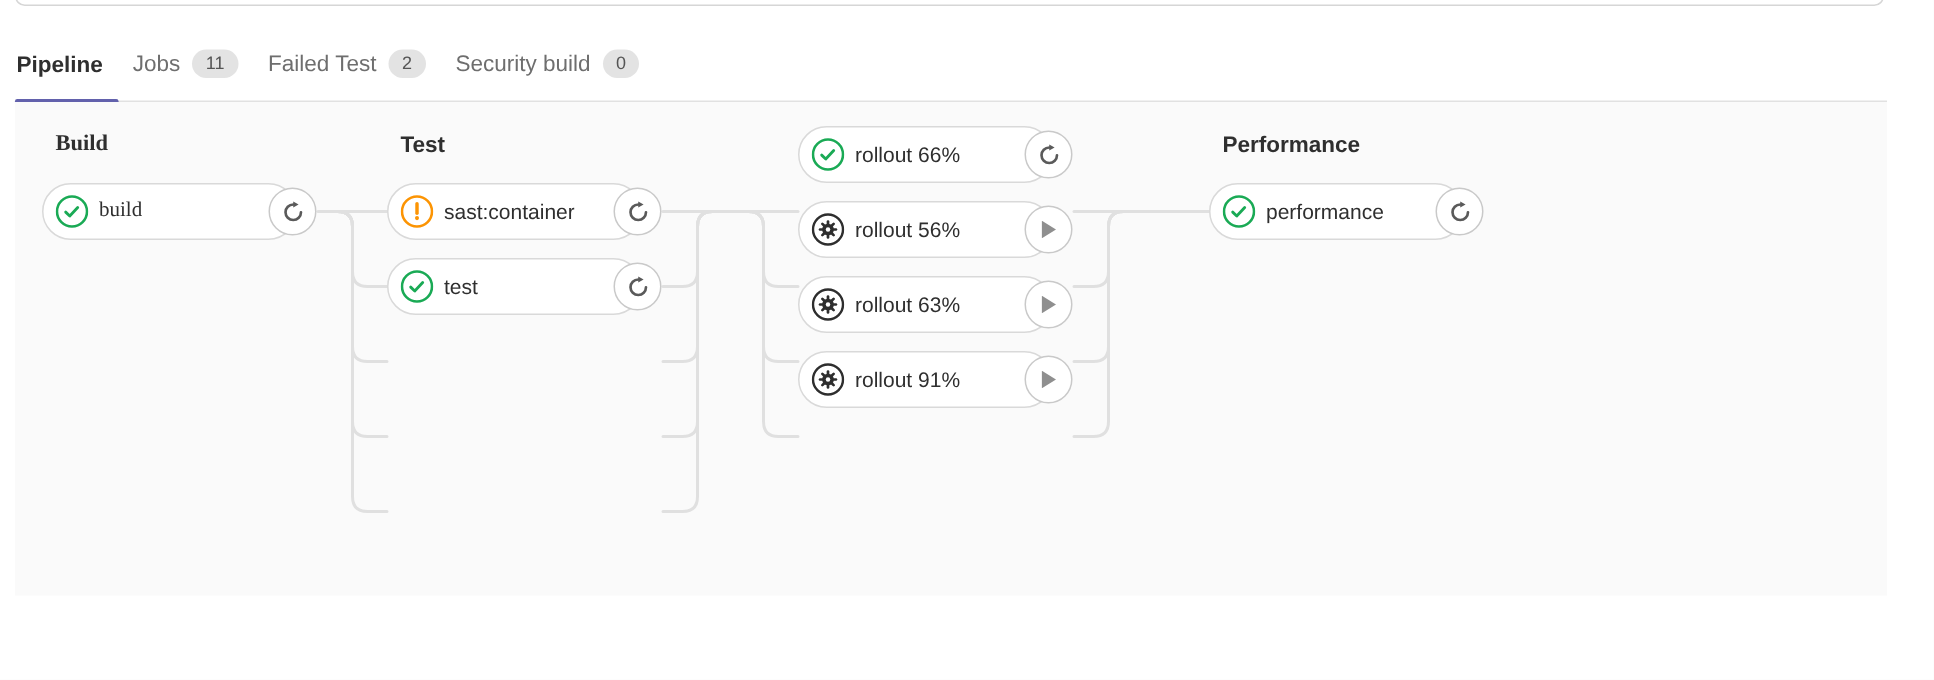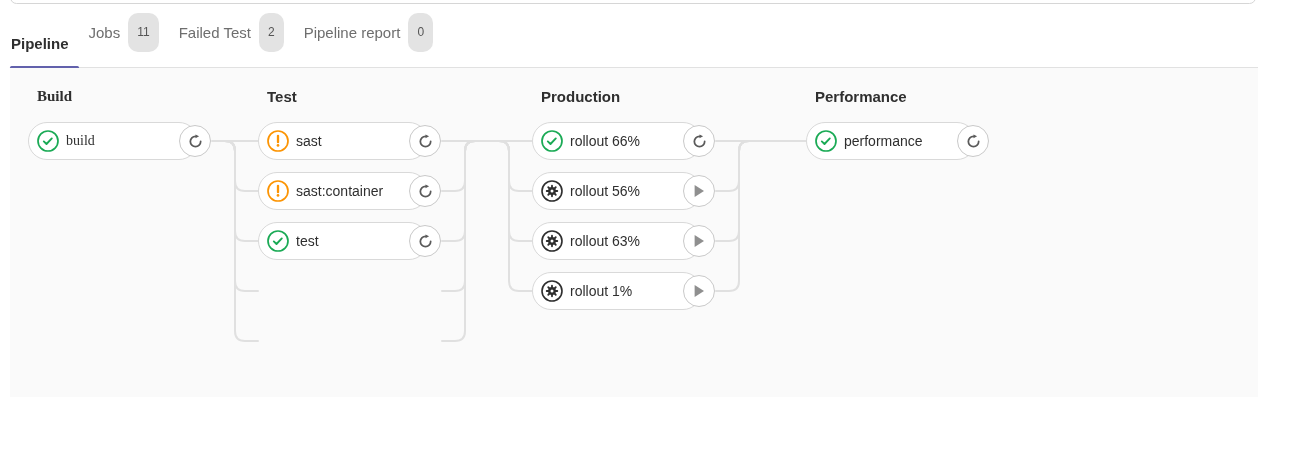--- a/index.html
+++ b/index.html
@@ -22,21 +22,21 @@
     font-size:15px;color:#6e6e6e;cursor:pointer;white-space:nowrap;text-align:right;
   }
   .tab:first-child{padding-left:1px;}
   .tab.active{color:#2f2f2f;font-weight:bold;}
   .tab.active::after{
     content:"";position:absolute;left:0;right:0;bottom:-2px;height:3px;
     background:var(--accent);border-radius:2px;
   }
   .tab .badge{
     background:#e3e3e3;color:#555;font-size:12px;font-weight:normal;
-    border-radius:10px;padding:12px 9px;line-height:1.25;
+    border-radius:10px;padding:2px 9px;line-height:1.25;
   }
   
   .graph{position:relative;height:329px;background:#fafafa;}
   .connectors{position:absolute;left:0;top:0;}
   .stage{position:absolute;top:0;width:184px;}
   .stage-header{font-size:15px;font-weight:bold;color:#2f2f2f;margin:20px 0 0 9px;height:18px;}
   .jobs{margin-top:16px;}
   .pill{
     position:relative;width:170px;height:38px;background:#fff;
     border:1px solid #d9d9d9;border-radius:20px;box-sizing:border-box;
@@ -62,21 +62,21 @@
       </li>
       <li class="tab">
         <span>Jobs</span>
         <span class="badge">11</span>
       </li>
       <li class="tab">
         <span>Failed Test</span>
         <span class="badge">2</span>
       </li>
       <li class="tab">
-        <span>Pipeline report</span>
+        <span>Security build</span>
         <span class="badge">0</span>
       </li>
     </ul>
   <div class="graph" id="graph">
     <svg class="connectors" id="connectors" width="1248" height="329">
         <path d="M202 73 H248" fill="none" stroke="#e0e0e0" stroke-width="2" stroke-linecap="round"></path>
         <path d="M215 73 Q225 73 225 83 V113 Q225 123 235 123 H248" fill="none" stroke="#e0e0e0" stroke-width="2" stroke-linecap="round"></path>
         <path d="M215 73 Q225 73 225 83 V163 Q225 173 235 173 H248" fill="none" stroke="#e0e0e0" stroke-width="2" stroke-linecap="round"></path>
         <path d="M215 73 Q225 73 225 83 V213 Q225 223 235 223 H248" fill="none" stroke="#e0e0e0" stroke-width="2" stroke-linecap="round"></path>
         <path d="M215 73 Q225 73 225 83 V263 Q225 273 235 273 H248" fill="none" stroke="#e0e0e0" stroke-width="2" stroke-linecap="round"></path>
@@ -117,36 +117,20 @@
         <div class="stage-header">Test</div>
         <div class="jobs">
           <div class="pill">
             <span class="status">
               <svg viewBox="0 0 22 22" width="22" height="22">
     <circle cx="11" cy="11" r="10" fill="#fff" stroke="#fc9403" stroke-width="1.7"></circle>
     <path d="M11 5.8 V12.2" stroke="#fc9403" stroke-width="2.3" stroke-linecap="round"></path>
     <circle cx="11" cy="15.4" r="1.35" fill="#fc9403"></circle>
               </svg>
             </span>
-            <span class="job-label">sast</span>
-            <button class="action">
-              <svg viewBox="0 0 16 16" width="15" height="15">
-    <path d="M13.5 8 A5.5 5.5 0 1 1 8 2.5" fill="none" stroke="#5a5a5a" stroke-width="1.9" stroke-linecap="round"></path>
-    <path d="M8 0.4 L11.8 2.5 L8 4.6 Z" fill="#5a5a5a"></path>
-              </svg>
-            </button>
-          </div>
-          <div class="pill">
-            <span class="status">
-              <svg viewBox="0 0 22 22" width="22" height="22">
-    <circle cx="11" cy="11" r="10" fill="#fff" stroke="#fc9403" stroke-width="1.7"></circle>
-    <path d="M11 5.8 V12.2" stroke="#fc9403" stroke-width="2.3" stroke-linecap="round"></path>
-    <circle cx="11" cy="15.4" r="1.35" fill="#fc9403"></circle>
-              </svg>
-            </span>
             <span class="job-label">sast:container</span>
             <button class="action">
               <svg viewBox="0 0 16 16" width="15" height="15">
     <path d="M13.5 8 A5.5 5.5 0 1 1 8 2.5" fill="none" stroke="#5a5a5a" stroke-width="1.9" stroke-linecap="round"></path>
     <path d="M8 0.4 L11.8 2.5 L8 4.6 Z" fill="#5a5a5a"></path>
               </svg>
             </button>
           </div>
           <div class="pill">
             <span class="status">
@@ -159,21 +143,20 @@
             <button class="action">
               <svg viewBox="0 0 16 16" width="15" height="15">
     <path d="M13.5 8 A5.5 5.5 0 1 1 8 2.5" fill="none" stroke="#5a5a5a" stroke-width="1.9" stroke-linecap="round"></path>
     <path d="M8 0.4 L11.8 2.5 L8 4.6 Z" fill="#5a5a5a"></path>
               </svg>
             </button>
           </div>
         </div>
       </div>
       <div class="stage" style="left: 522px;">
-        <div class="stage-header">Production</div>
         <div class="jobs">
           <div class="pill">
             <span class="status">
               <svg viewBox="0 0 22 22" width="22" height="22">
     <circle cx="11" cy="11" r="10" fill="#fff" stroke="#1aaa55" stroke-width="1.7"></circle>
     <path d="M6.8 11.4 L9.5 14 L14.8 8.4" fill="none" stroke="#1aaa55" stroke-width="1.9" stroke-linecap="round" stroke-linejoin="round"></path>
               </svg>
             </span>
             <span class="job-label">rollout 66%</span>
             <button class="action">
@@ -244,21 +227,21 @@
       <path d="M8.88 13.12 L7.25 14.75"></path>
                   <path d="M8 11 H5.7"></path>
                   <path d="M8.88 8.88 L7.25 7.25"></path>
       <path d="M11 8 V5.7"></path>
                   <path d="M13.12 8.88 L14.75 7.25"></path>
     </g>
     <circle cx="11" cy="11" r="3.9" fill="#2e2e2e"></circle>
     <circle cx="11" cy="11" r="1.5" fill="#fff"></circle>
               </svg>
             </span>
-            <span class="job-label">rollout 1%</span>
+            <span class="job-label">rollout 91%</span>
             <button class="action">
               <svg viewBox="0 0 12 14" width="12" height="14">
     <path d="M1.6 1.1 L11 7 L1.6 12.9 Z" fill="#8f8f8f"></path>
               </svg>
             </button>
           </div>
         </div>
       </div>
       <div class="stage" style="left: 796px;">
         <div class="stage-header">Performance</div>

